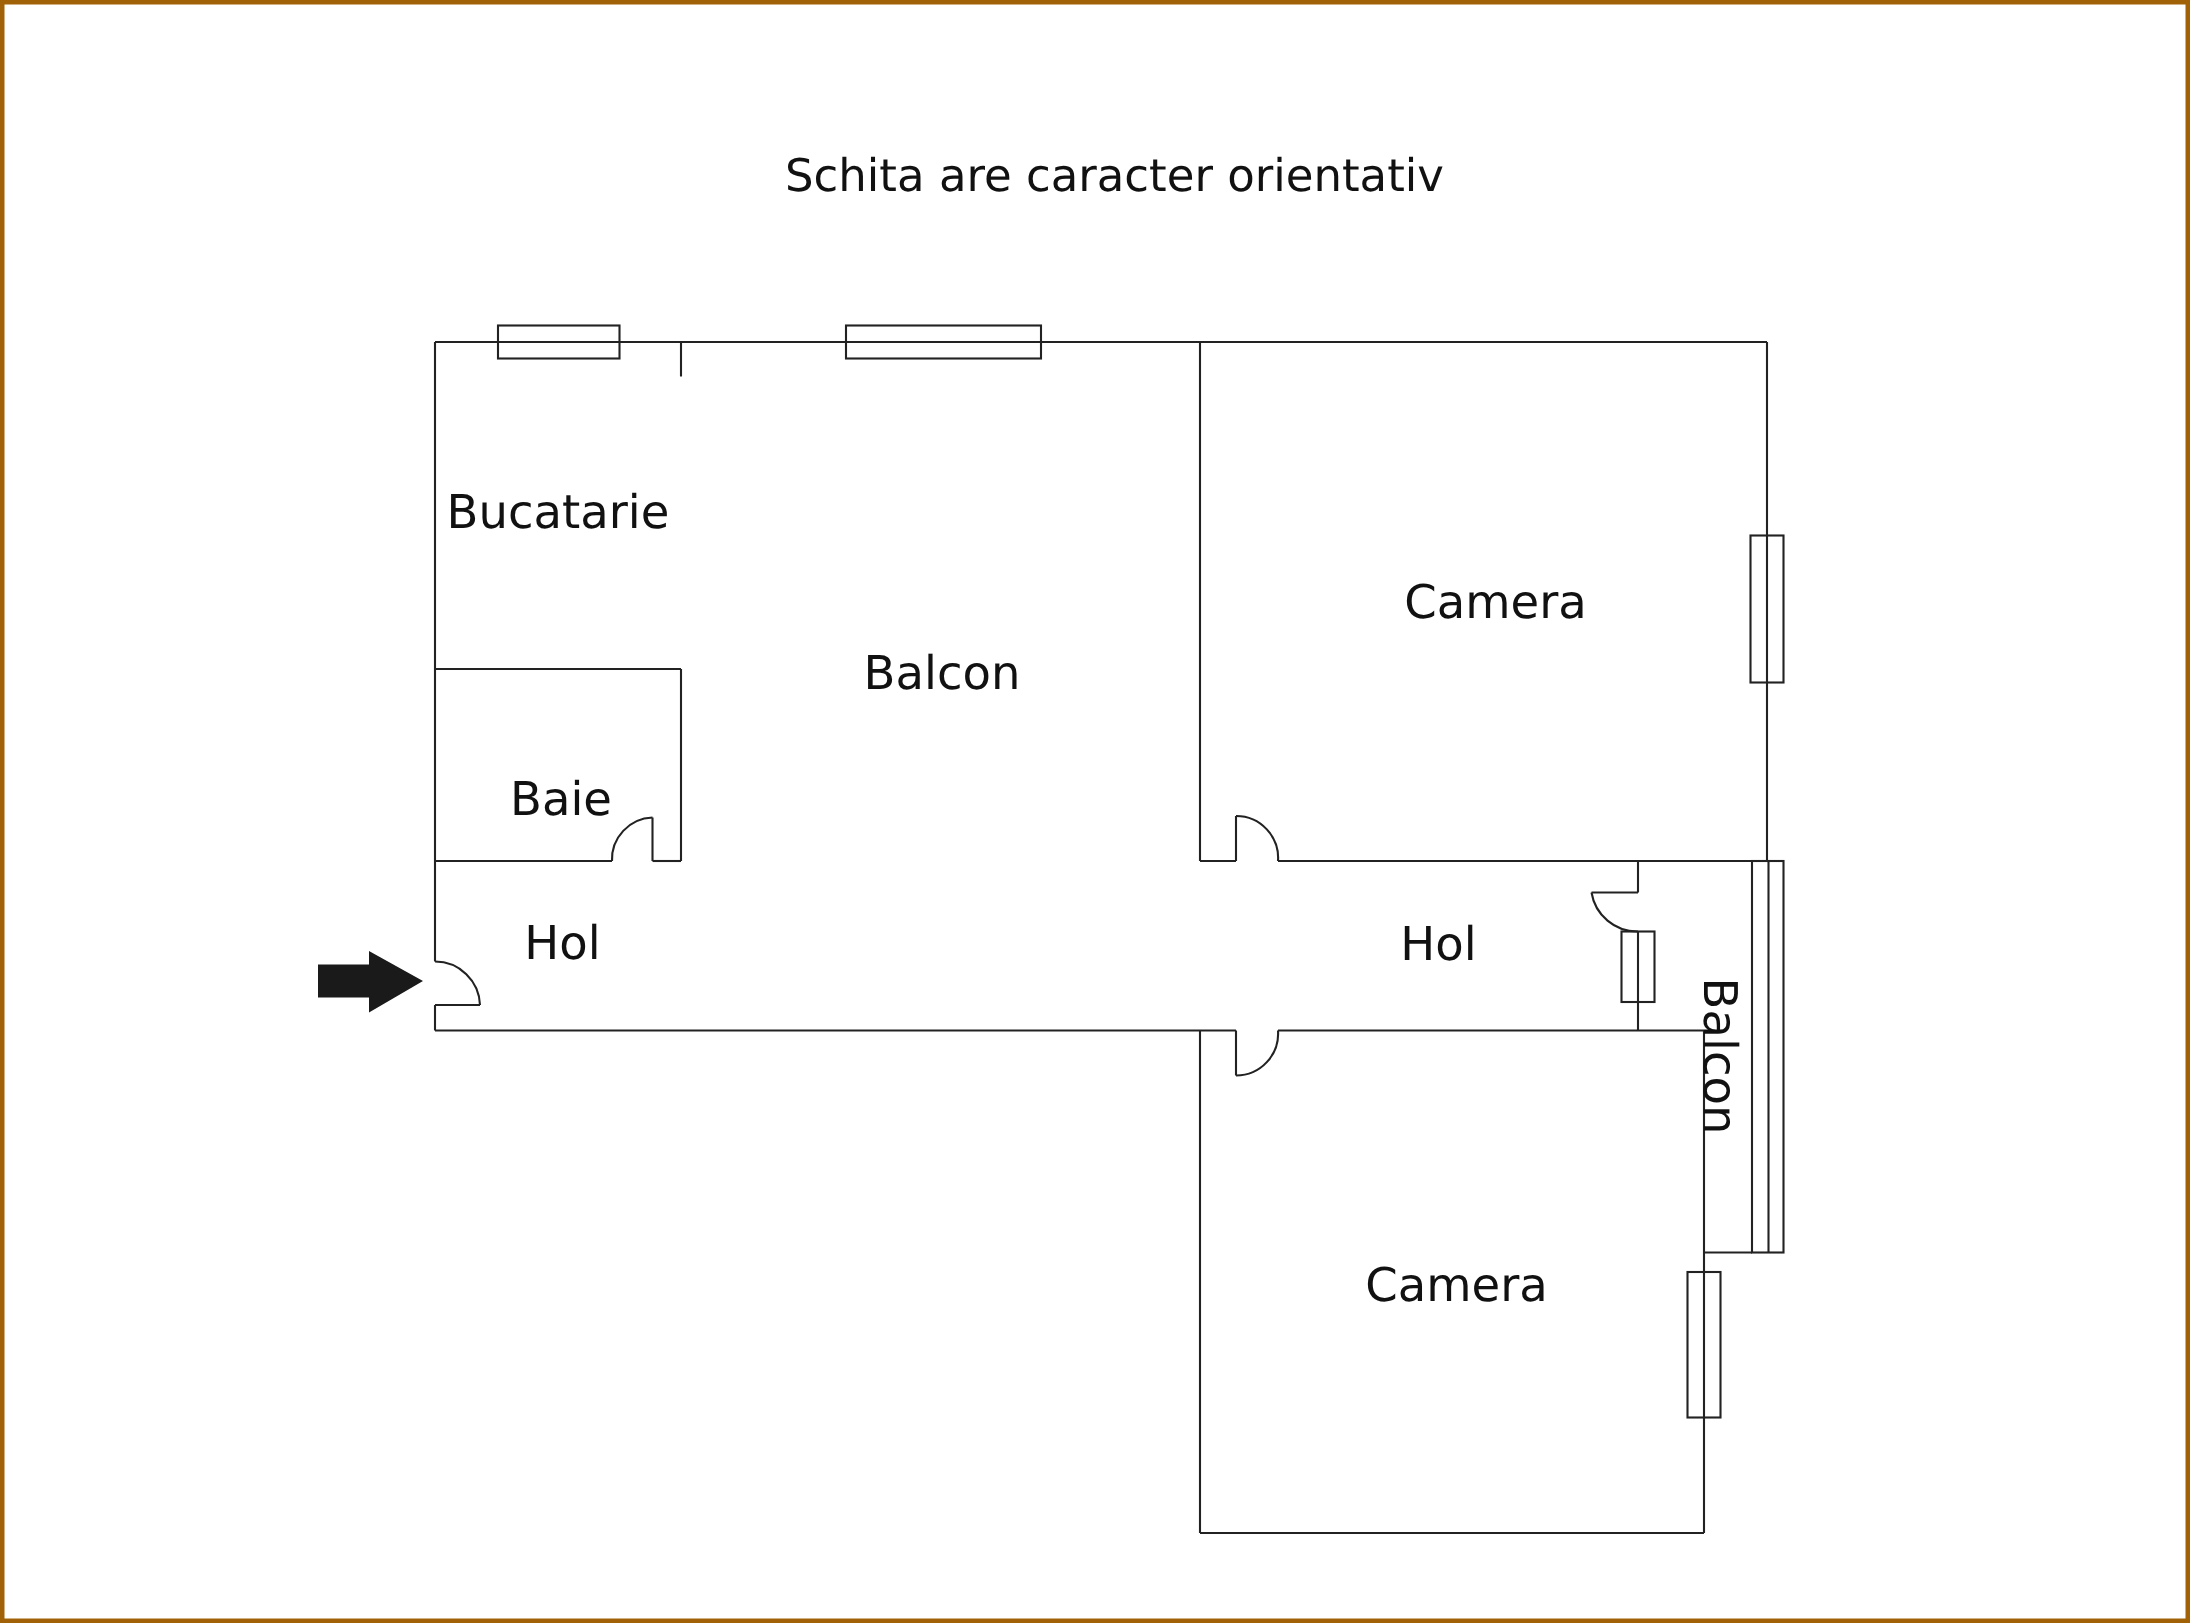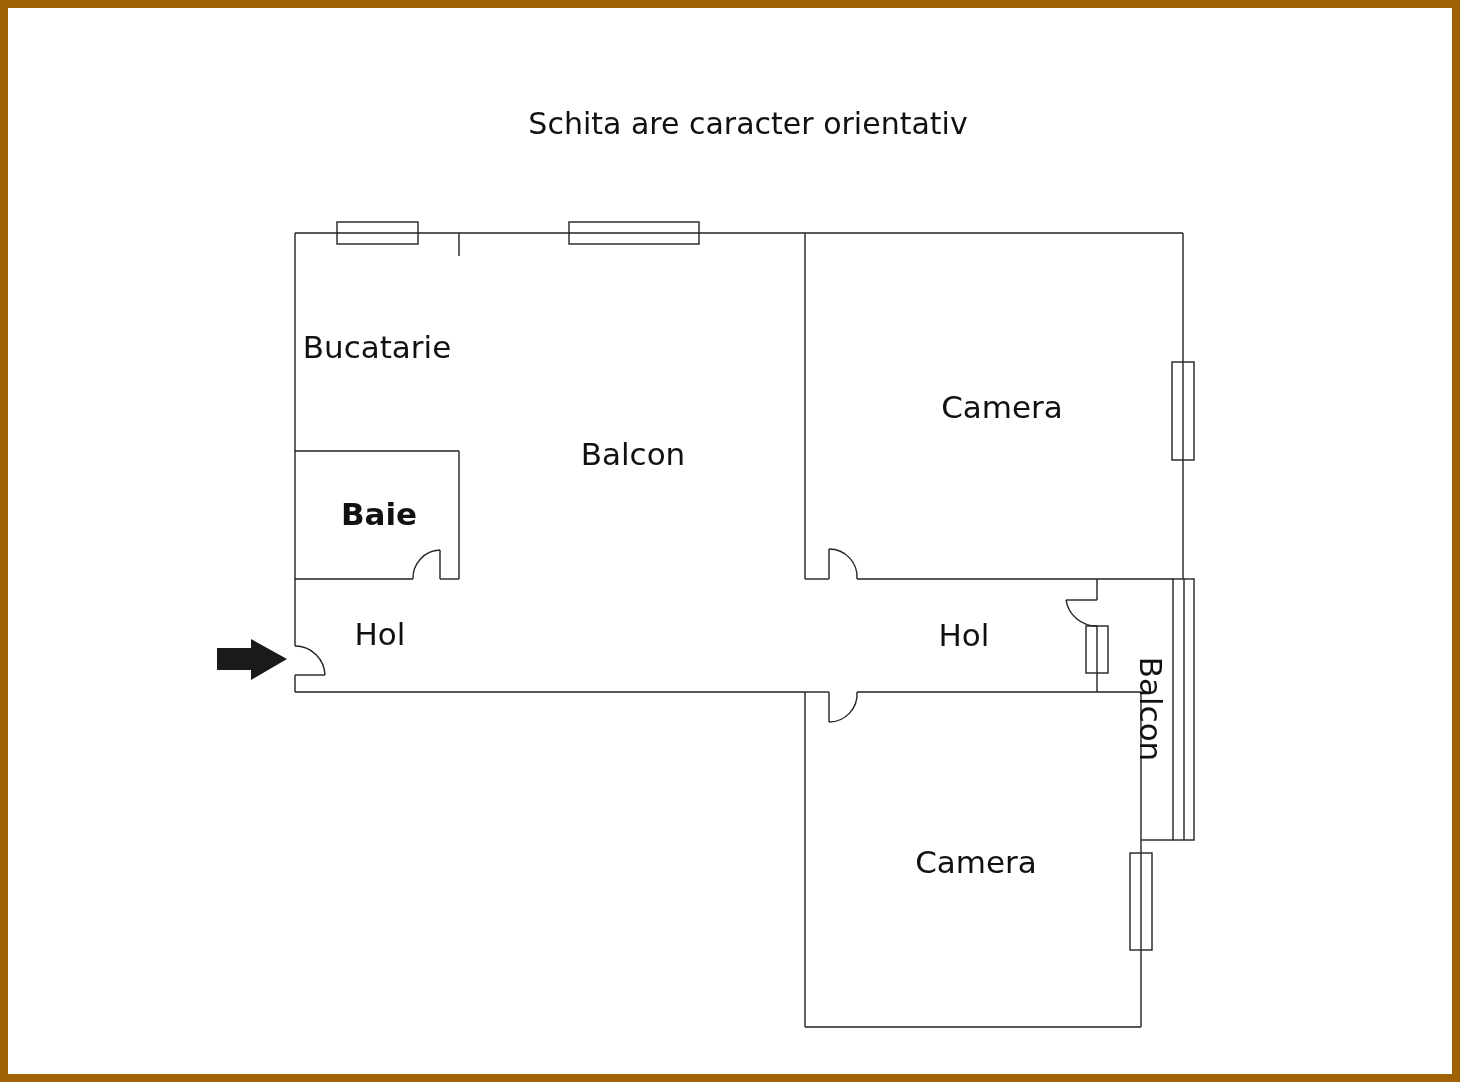--- a/index.html
+++ b/index.html
@@ -1,19 +1,19 @@
 <!DOCTYPE html>
 <html><head>
   <meta charset="utf-8">
   <style>
     html, body { margin: 0; padding: 0; background: #ffffff; }
     body { width: 1460px; height: 1082px; overflow: hidden; }
     .canvas {
       position: relative; width: 1460px; height: 1082px;
-      box-sizing: border-box; border: 8px solid #a16207; background: #fff;
+      box-sizing: border-box; border: 3px solid #a16207; background: #fff;
     }
     svg.plan { position: absolute; left: 0; top: 0; }
     .lbl {
       position: absolute; font-family: "DejaVu Sans", sans-serif; color: #111;
       white-space: nowrap; transform: translate(-50%, -50%);
     }
     .title { font-size: 30px; }
     .room { font-size: 31px; }
     .rot { transform: translate(-50%, -50%) rotate(90deg); }
   </style>
@@ -87,19 +87,19 @@
         <rect x="1122" y="845" width="22" height="97"></rect>
       </g>
     </g>
 
     <polygon points="209,640 243,640 243,631 279,651 243,672 243,662 209,662" fill="#1a1a1a"></polygon>
   </svg>
 
   <div class="lbl title" style="left:740px; top:115px;">Schita are caracter orientativ</div>
   <div class="lbl room" style="left:369px; top:339px;">Bucatarie</div>
   <div class="lbl room" style="left:625px; top:446px;">Balcon</div>
-  <div class="lbl room" style="left:371px; top:506px;font-weight:bold;">Baie</div>
+  <div class="lbl room" style="left:371px; top:530px;">Baie</div>
   <div class="lbl room" style="left:372px; top:626px;">Hol</div>
   <div class="lbl room" style="left:956px; top:627px;">Hol</div>
   <div class="lbl room" style="left:994px; top:399px;">Camera</div>
   <div class="lbl room" style="left:968px; top:854px;">Camera</div>
   <div class="lbl room rot" style="left:1143px; top:701px;">Balcon</div>
 </div>
 
 </body></html>

